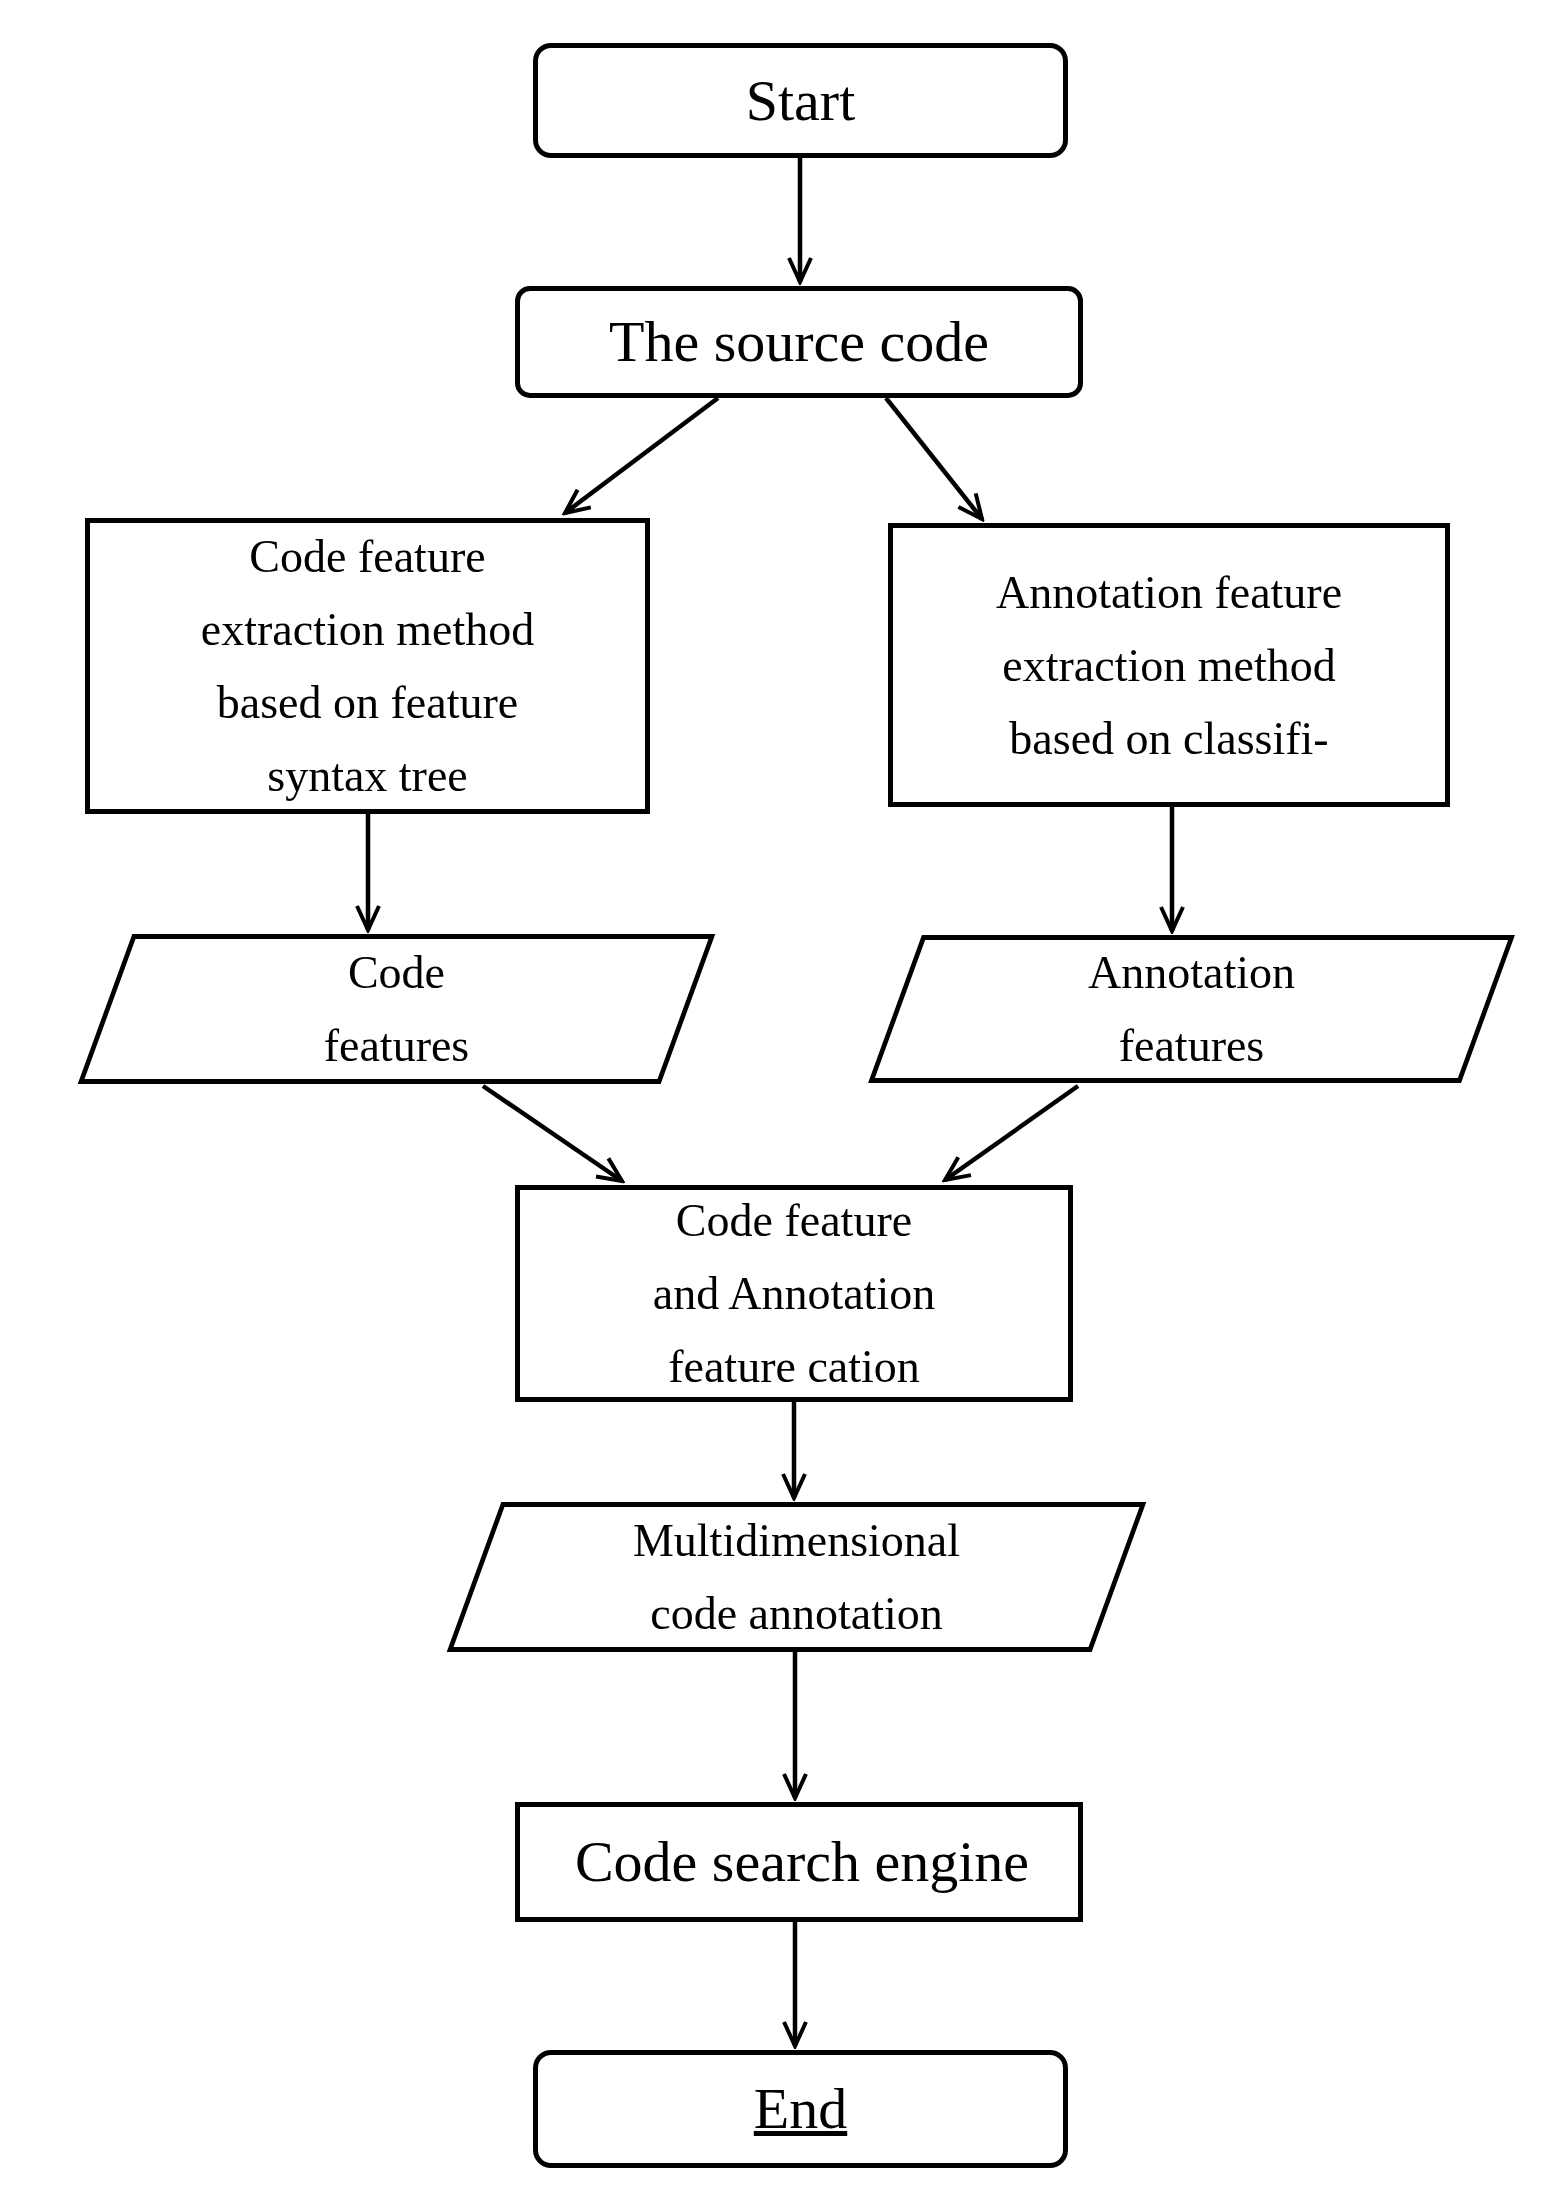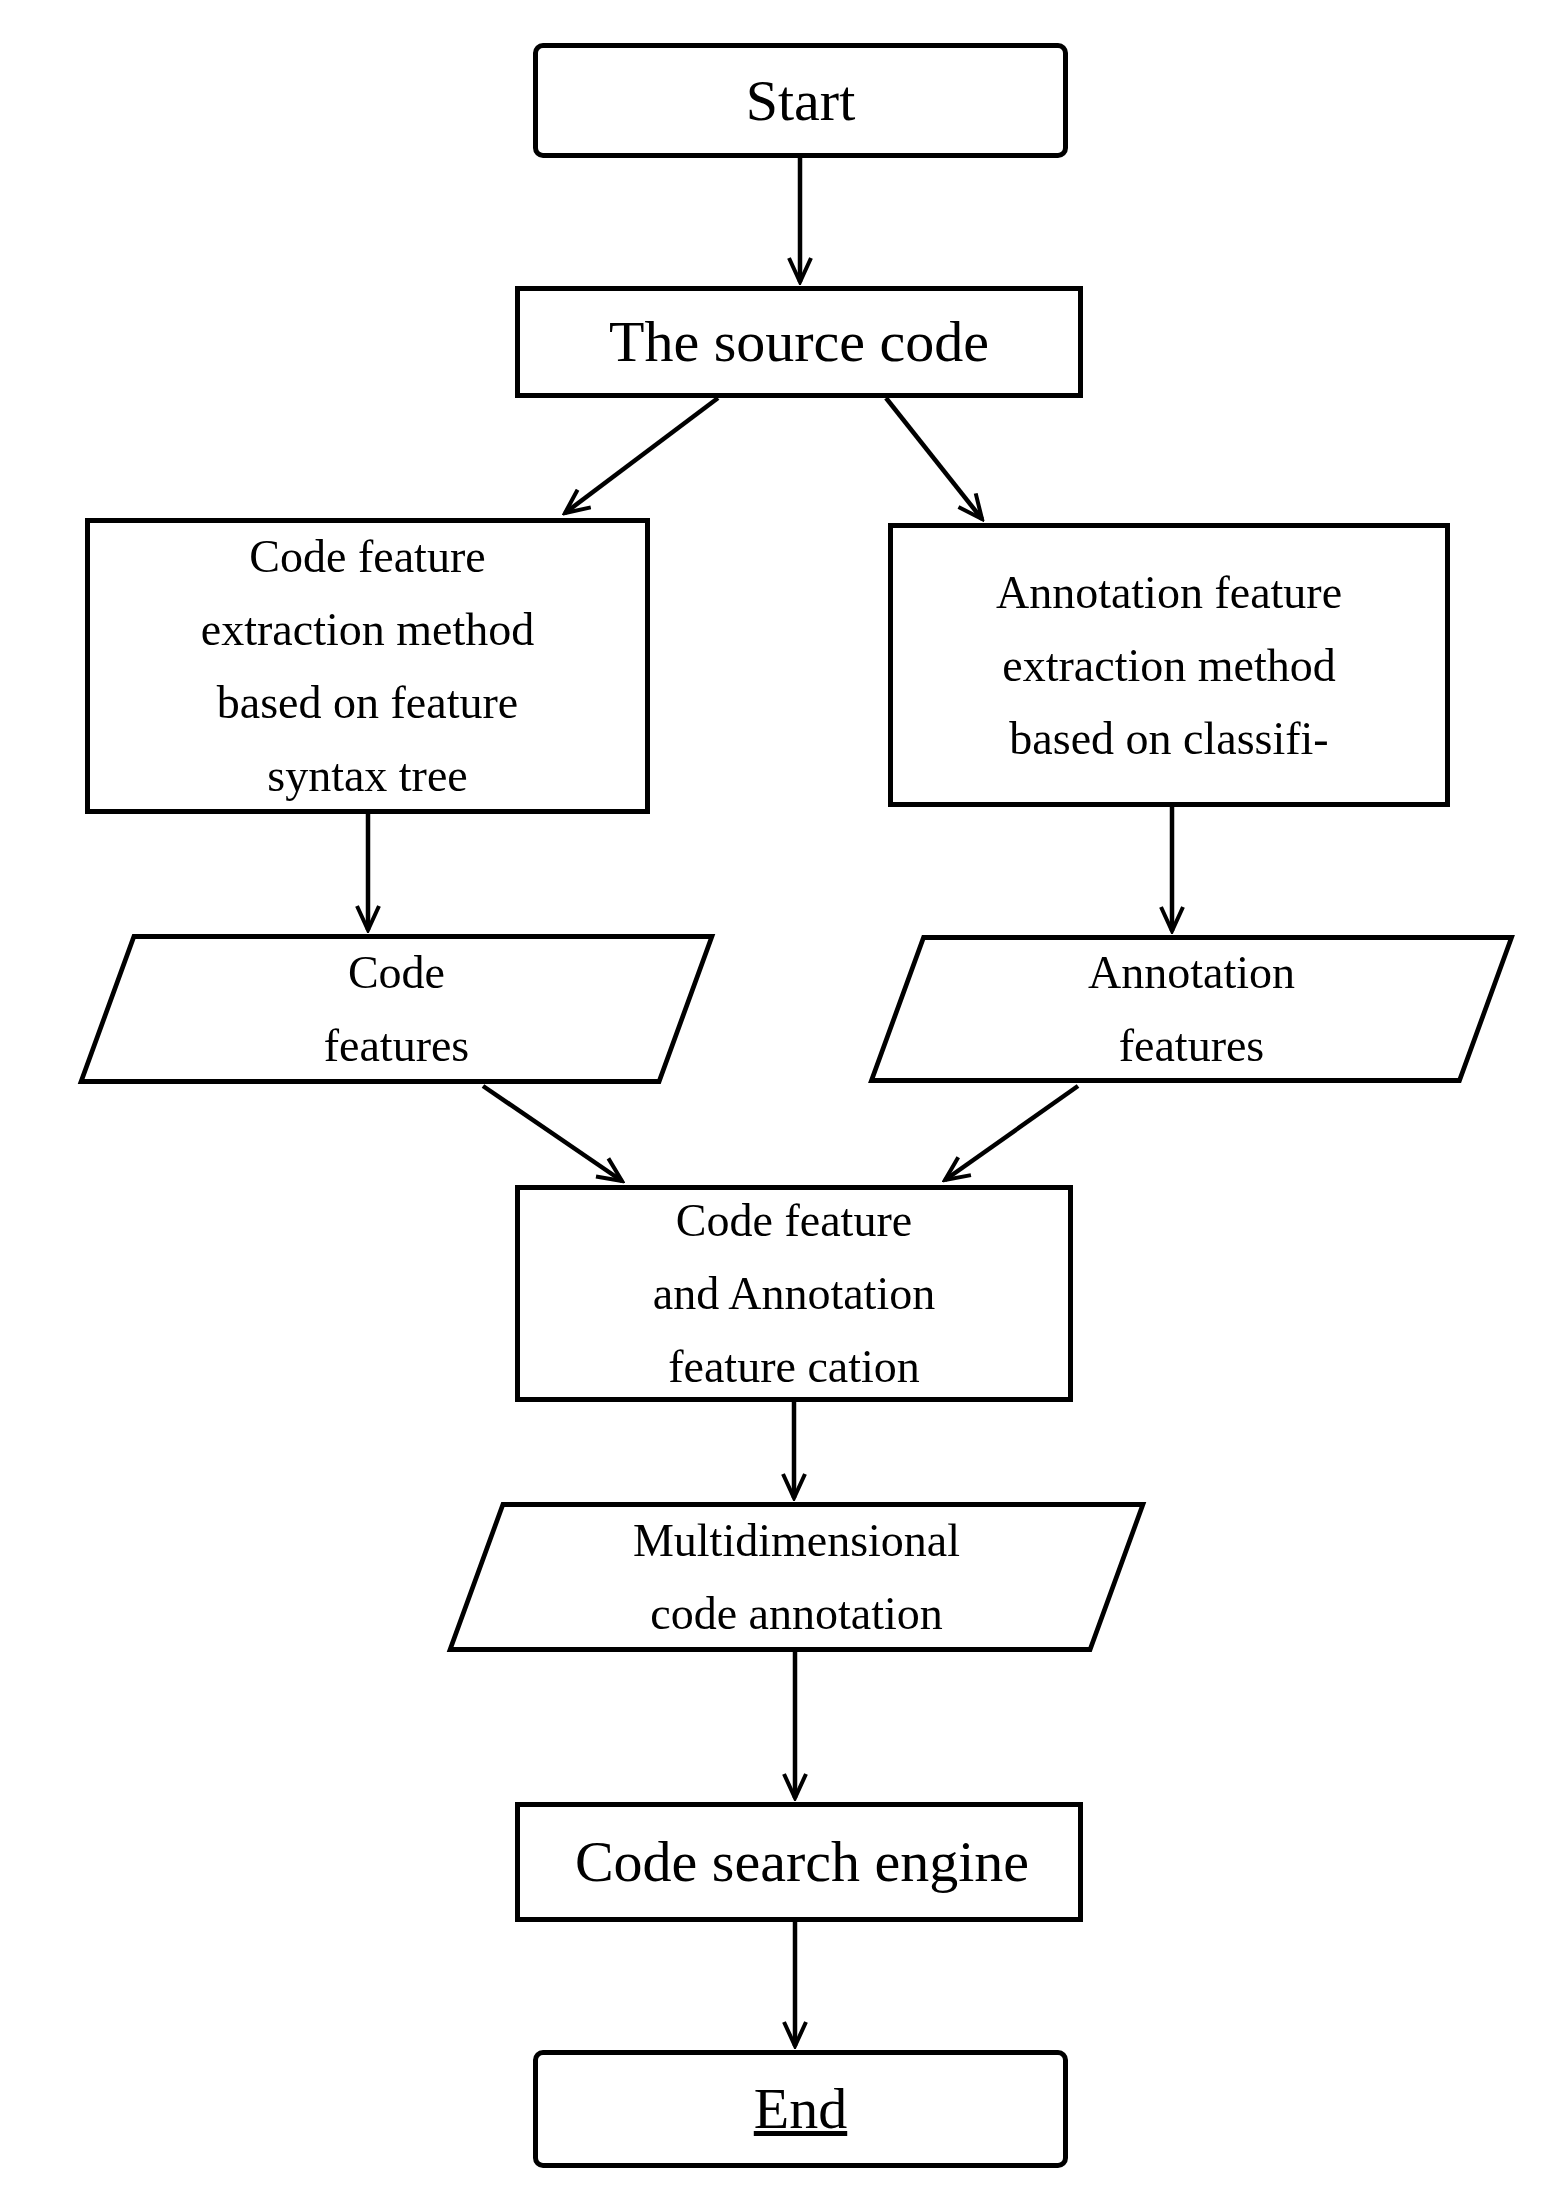--- a/index.html
+++ b/index.html
@@ -21,21 +21,21 @@
     box-sizing: border-box;
     border: 5px solid #000000;
     background: #ffffff;
     display: flex;
     flex-direction: column;
     align-items: center;
     justify-content: center;
     text-align: center;
   }
   .terminator {
-    border-radius: 10px;
+    border-radius: 18px;
   }
   .parallelogram {
     transform: skewX(-20deg);
   }
   .parallelogram .unskew {
     transform: skewX(20deg);
     display: flex;
     flex-direction: column;
     align-items: center;
     justify-content: center;
@@ -46,21 +46,21 @@
     line-height: 1.1;
     white-space: nowrap;
   }
   .line {
     font-size: 46px;
     line-height: 73px;
     white-space: nowrap;
   }
   
   .n-start   { left: 533px; top: 43px;   width: 535px; height: 115px; }
-  .n-source  { left: 515px; top: 286px;  width: 568px; height: 112px; }
+  .n-source  { left: 515px; top: 286px;  width: 568px; height: 112px; border-radius: 15px; }
   .n-leftbox { left: 85px;  top: 518px;  width: 565px; height: 296px; }
   .n-rightbox{ left: 888px; top: 523px;  width: 562px; height: 284px; }
   .n-codefeat{ left: 105px; top: 934px;  width: 583px; height: 150px; }
   .n-annofeat{ left: 895px; top: 935px;  width: 593px; height: 148px; }
   .n-fusion  { left: 515px; top: 1185px; width: 558px; height: 217px; }
   .n-multi   { left: 474px; top: 1502px; width: 645px; height: 150px; }
   .n-search  { left: 515px; top: 1802px; width: 568px; height: 120px; padding-left: 6px; }
   .n-end     { left: 533px; top: 2050px; width: 535px; height: 118px; text-decoration: underline; }
   .edges-svg {
     position: absolute;

